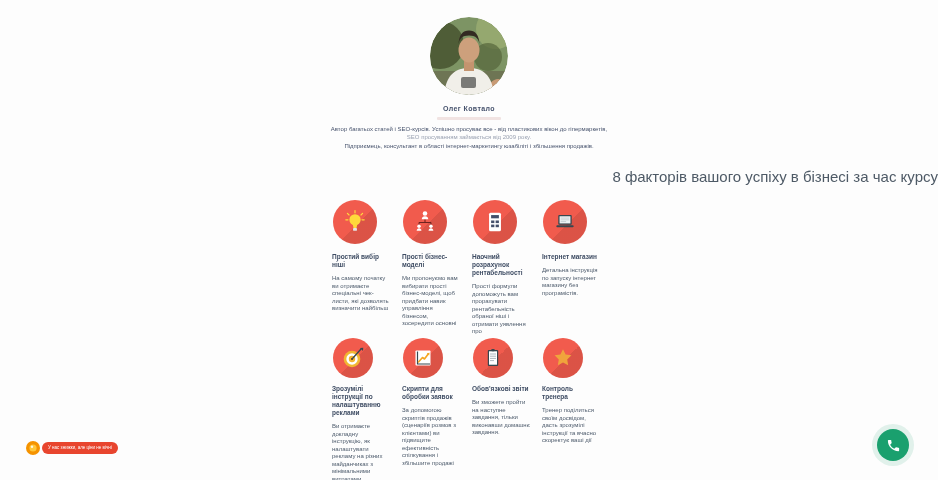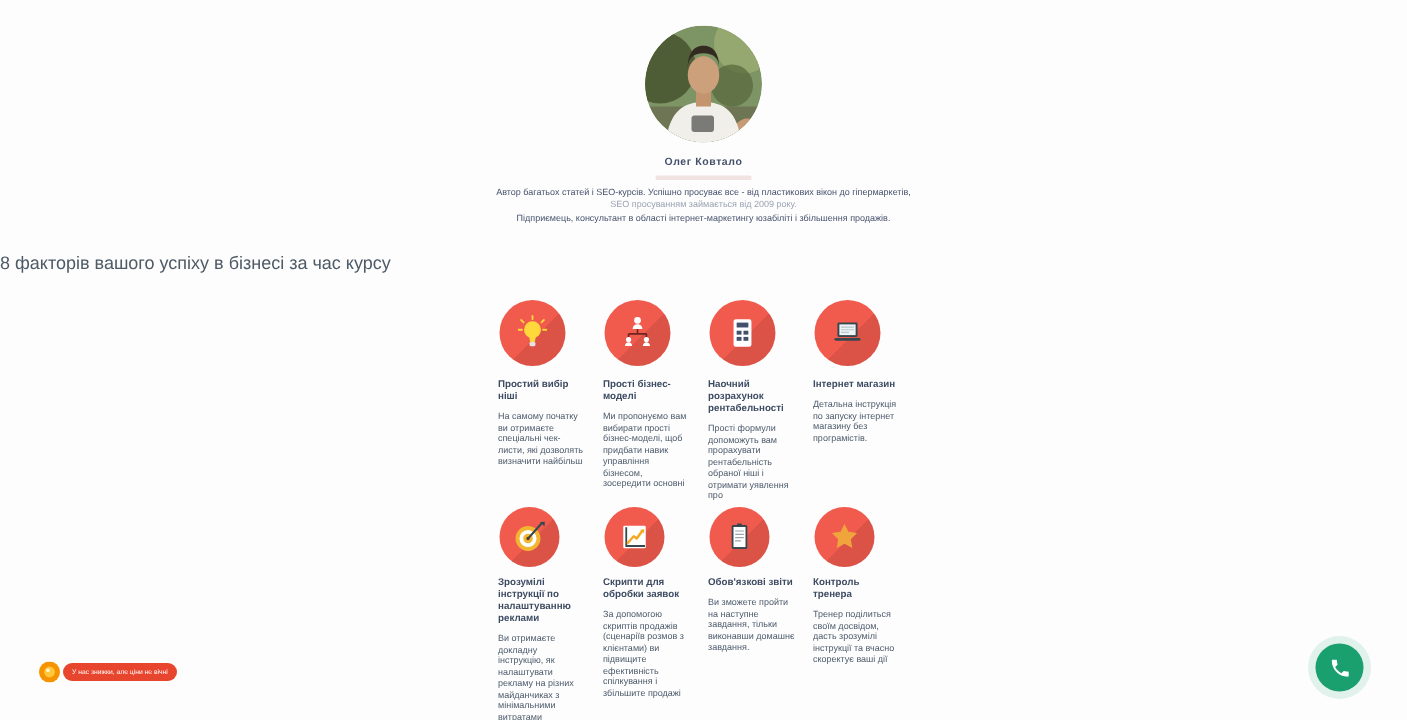--- a/index.html
+++ b/index.html
@@ -24,21 +24,21 @@
   }
   .about {
     position:absolute; left:329px; top:126px; width:280px;
     text-align:center; font-size:6px; line-height:7.4px; color:#46526c;
   }
   .about .muted { color:#9aa2b2; }
   .about p { margin:0 0 1px 0; }
   
   .heading {
     position:absolute; left:0; top:168px; width:100%;
-    text-align:left; font-size:12px; color:#4e5a66; font-weight:400;
+    text-align:right; font-size:15px; color:#4e5a66; font-weight:400;
   }
   
   #grid {
     position:absolute; left:332px; top:200px; width:274px; height:280px;
     display:grid; grid-template-columns:repeat(4,62px);
     grid-template-rows:138px 142px; column-gap:8px;
   }
   .card { overflow:hidden; }
   .icon-circle {
     position:relative; width:44px; height:44px; border-radius:50%;

